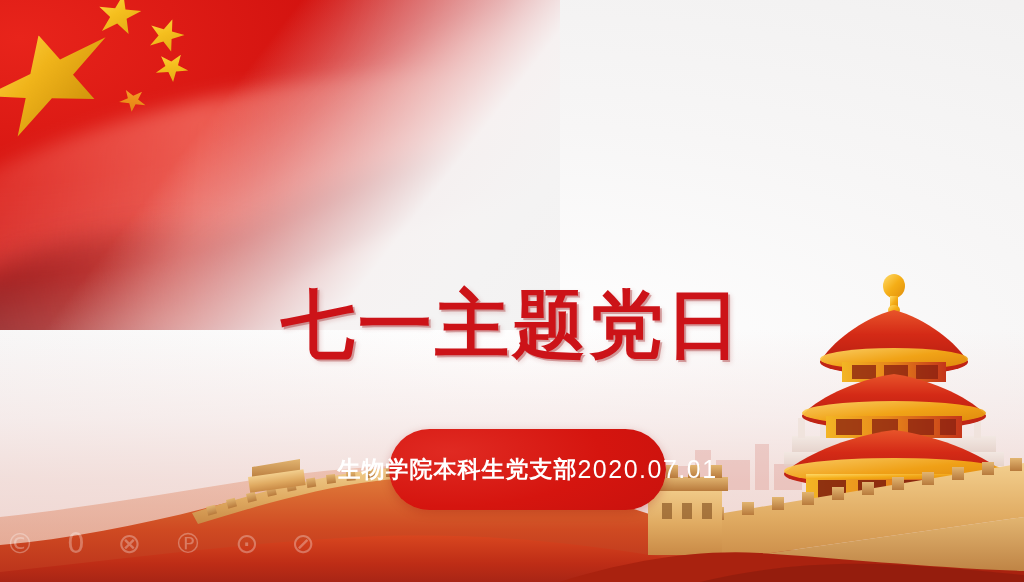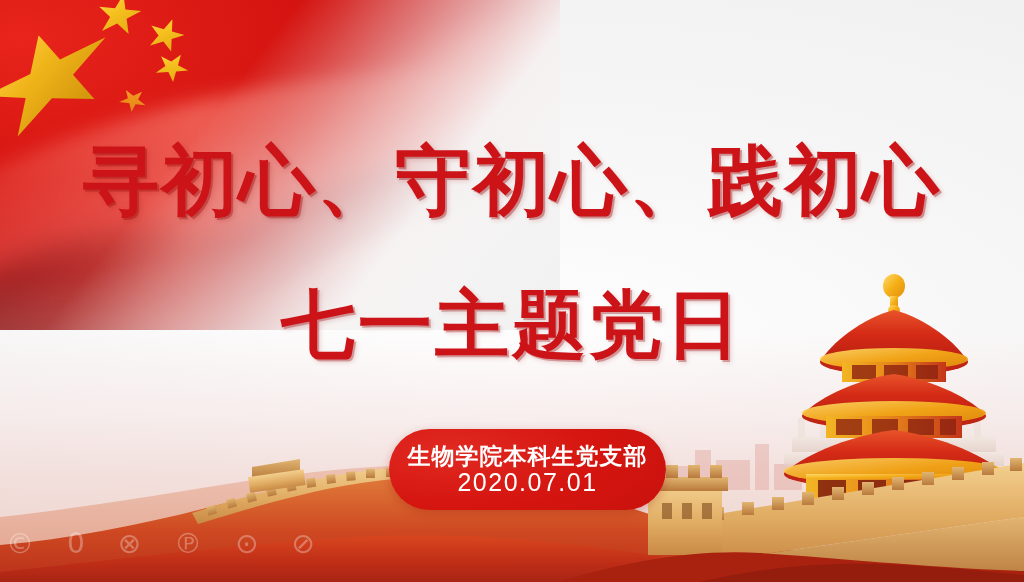--- a/index.html
+++ b/index.html
@@ -183,21 +183,21 @@
     position: absolute;
     left: 389px;
     top: 429px;
     width: 277px;
     height: 81px;
     border-radius: 41px;
     background:
       radial-gradient(120% 150% at 22% 28%, #e02a22 0%, #d5150f 45%, #c2100c 100%);
     box-shadow: 0 3px 10px rgba(150,10,12,0.25);
     display: flex;
-    flex-direction: column;
+    flex-direction: row;
     align-items: center;
     justify-content: center;
     text-align: center;
   }
   .badge-line1 {
     color: #ffffff;
     font-size: 23px;
     font-weight: 700;
     letter-spacing: 1px;
     line-height: 1.12;
@@ -441,21 +441,20 @@
         <rect x="702" y="136" width="10" height="16"></rect>
       </g>
 
       <path d="M560,215 C620,196 690,182 760,186 C840,191 920,200 1024,204
                L1024,215 Z" fill="#a9220f"></path>
       <path d="M700,215 C760,200 830,194 900,198 C960,201 1000,206 1024,208
                L1024,215 Z" fill="#8f1c0d" opacity="0.75"></path>
     </svg>
   </div>
 
-  <div class="title-main">寻初心、守初心、践初心</div>
 
   <div class="title-sub">七一主题党日</div>
 
   <div class="badge">
     <div class="badge-line1">生物学院本科生党支部</div>
     <div class="badge-line2">2020.07.01</div>
   </div>
 
   <div class="watermark">© 0 ⊗ ℗ ⊙ ⊘</div>
 

